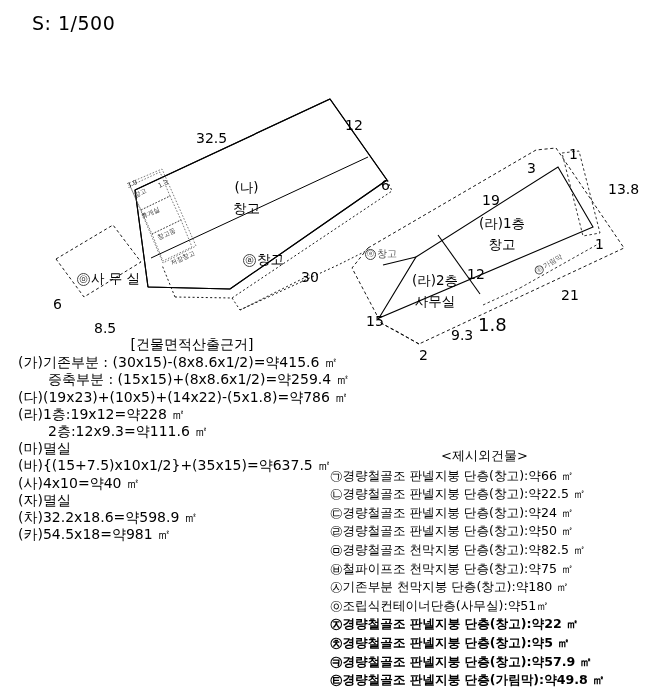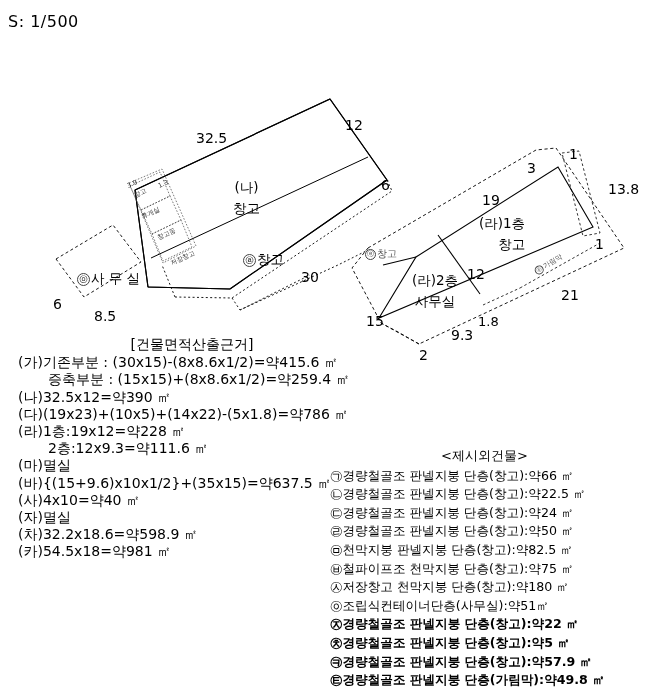--- a/index.html
+++ b/index.html
@@ -16,23 +16,23 @@
     overflow: hidden;
   }
   #root {
     position: absolute;
     left: 0; top: 0;
     width: 663px;
     height: 700px;
   }
   .scale-label {
     position: absolute;
-    left: 8px;
+    left: 32px;
     top: 12px;
-    font-size: 16px;
+    font-size: 19px;
     letter-spacing: 0.5px;
     white-space: nowrap;
   }
   svg.plan {
     position: absolute;
     left: 0;
     top: 0;
     width: 663px;
     height: 700px;
     pointer-events: none;
@@ -83,21 +83,21 @@
     position: absolute;
     font-size: 6.5px;
     color: #333;
     white-space: nowrap;
   }
   .dim {
     position: absolute;
     font-size: 14px;
     white-space: nowrap;
   }
-  .dim.small { font-size: 13px; }
+  .dim.small { font-size: 18px; }
   .area-label {
     position: absolute;
     font-size: 13.5px;
     white-space: nowrap;
     text-align: center;
   }
   .area-label.faint { color: #555; }
   .circ {
     display: inline-block;
     border: 1px solid #444;
@@ -181,21 +181,21 @@
       <line x1="520" y1="288" x2="600" y2="243"></line>
     </g>
   </svg>
 
   <div>
     <div class="dim" style="left:196px; top:130px;">32.5</div>
     <div class="dim" style="left:345px; top:117px;">12</div>
     <div class="dim" style="left:381px; top:177px;">6</div>
     <div class="dim" style="left:301px; top:269px;">30</div>
     <div class="dim" style="left:53px; top:296px;">6</div>
-    <div class="dim" style="left:94px; top:308px;">8.5</div>
+    <div class="dim" style="left:94px; top:320px;">8.5</div>
     <div class="dim" style="left:527px; top:160px;">3</div>
     <div class="dim" style="left:482px; top:192px;">19</div>
     <div class="dim" style="left:569px; top:146px;">1</div>
     <div class="dim" style="left:608px; top:181px;">13.8</div>
     <div class="dim" style="left:595px; top:236px;">1</div>
     <div class="dim" style="left:561px; top:287px;">21</div>
     <div class="dim" style="left:467px; top:266px;">12</div>
     <div class="dim small" style="left:478px; top:314px;">1.8</div>
     <div class="dim" style="left:451px; top:327px;">9.3</div>
     <div class="dim" style="left:419px; top:347px;">2</div>
@@ -209,21 +209,21 @@
     </div>
 
     <div class="area-label" style="left:243px; top:251px;">
       <span class="circ">ⓐ</span><span>창고</span>
     </div>
 
     <div class="area-label" style="left:69px; top:270px;margin-left:8px;">
       <span class="circ">ⓞ</span><span>사 무 실</span>
     </div>
 
-    <div class="area-label" style="left:479px; top:215px;text-align:right;">
+    <div class="area-label" style="left:479px; top:215px;">
       <div>(라)1층</div>
       <div style="margin-top:3px;">창고</div>
     </div>
 
     <div class="area-label" style="left:412px; top:272px;">
       <div>(라)2층</div>
       <div style="margin-top:3px;">사무실</div>
     </div>
 
     <div class="area-label faint" style="left:365px; top:247px; font-size:10px;">
@@ -241,41 +241,40 @@
     <div class="tiny-label" style="left:134px; top:189px; transform:rotate(-24deg);">창고</div>
     <div class="tiny-label" style="left:141px; top:209px; transform:rotate(-24deg);">휴게실</div>
     <div class="tiny-label" style="left:157px; top:230px; transform:rotate(-24deg);">창고동</div>
     <div class="tiny-label" style="left:170px; top:254px; transform:rotate(-24deg);">저장창고</div>
   </div>
 
   <div class="calc-block">
     <div class="calc-title">[건물면적산출근거]</div>
     <div class="calc-line">(가)기존부분 : (30x15)-(8x8.6x1/2)=약415.6 ㎡</div>
     <div class="calc-line indent">증축부분 : (15x15)+(8x8.6x1/2)=약259.4 ㎡</div>
-    <div class="calc-line">(나)32.5x12=약390 ㎡</div>
     <div class="calc-line">(다)(19x23)+(10x5)+(14x22)-(5x1.8)=약786 ㎡</div>
     <div class="calc-line">(라)1층:19x12=약228 ㎡</div>
     <div class="calc-line indent">2층:12x9.3=약111.6 ㎡</div>
     <div class="calc-line">(마)멸실</div>
-    <div class="calc-line">(바){(15+9.6)x10x1/2}+(35x15)=약637.5 ㎡</div>
+    <div class="calc-line">(바){(15+7.5)x10x1/2}+(35x15)=약637.5 ㎡</div>
     <div class="calc-line">(사)4x10=약40 ㎡</div>
     <div class="calc-line">(자)멸실</div>
     <div class="calc-line">(차)32.2x18.6=약598.9 ㎡</div>
     <div class="calc-line">(카)54.5x18=약981 ㎡</div>
   </div>
 
   <div class="extra-block">
     <div class="extra-title">&lt;제시외건물&gt;</div>
     <div class="extra-line"><span class="mk">㉠</span><span>경량철골조 판넬지붕 단층(창고):약66 ㎡</span></div>
     <div class="extra-line"><span class="mk">㉡</span><span>경량철골조 판넬지붕 단층(창고):약22.5 ㎡</span></div>
     <div class="extra-line"><span class="mk">㉢</span><span>경량철골조 판넬지붕 단층(창고):약24 ㎡</span></div>
     <div class="extra-line"><span class="mk">㉣</span><span>경량철골조 판넬지붕 단층(창고):약50 ㎡</span></div>
-    <div class="extra-line"><span class="mk">㉤</span><span>천막지붕 판넬지붕 단층(창고):약82.5 ㎡</span></div>
+    <div class="extra-line"><span class="mk">㉤</span><span>경량철골조 천막지붕 단층(창고):약82.5 ㎡</span></div>
     <div class="extra-line"><span class="mk">㉥</span><span>철파이프조 천막지붕 단층(창고):약75 ㎡</span></div>
-    <div class="extra-line"><span class="mk">㉦</span><span>저장창고 천막지붕 단층(창고):약180 ㎡</span></div>
+    <div class="extra-line"><span class="mk">㉦</span><span>기존부분 천막지붕 단층(창고):약180 ㎡</span></div>
     <div class="extra-line"><span class="mk">㉧</span><span>조립식컨테이너단층(사무실):약51㎡</span></div>
     <div class="extra-line bold"><span class="mk">㉨</span><span>경량철골조 판넬지붕 단층(창고):약22 ㎡</span></div>
     <div class="extra-line bold"><span class="mk">㉩</span><span>경량철골조 판넬지붕 단층(창고):약5 ㎡</span></div>
     <div class="extra-line bold"><span class="mk">㉪</span><span>경량철골조 판넬지붕 단층(창고):약57.9 ㎡</span></div>
     <div class="extra-line bold"><span class="mk">㉫</span><span>경량철골조 판넬지붕 단층(가림막):약49.8 ㎡</span></div>
   </div>
 
 </div>
 
 </body></html>

